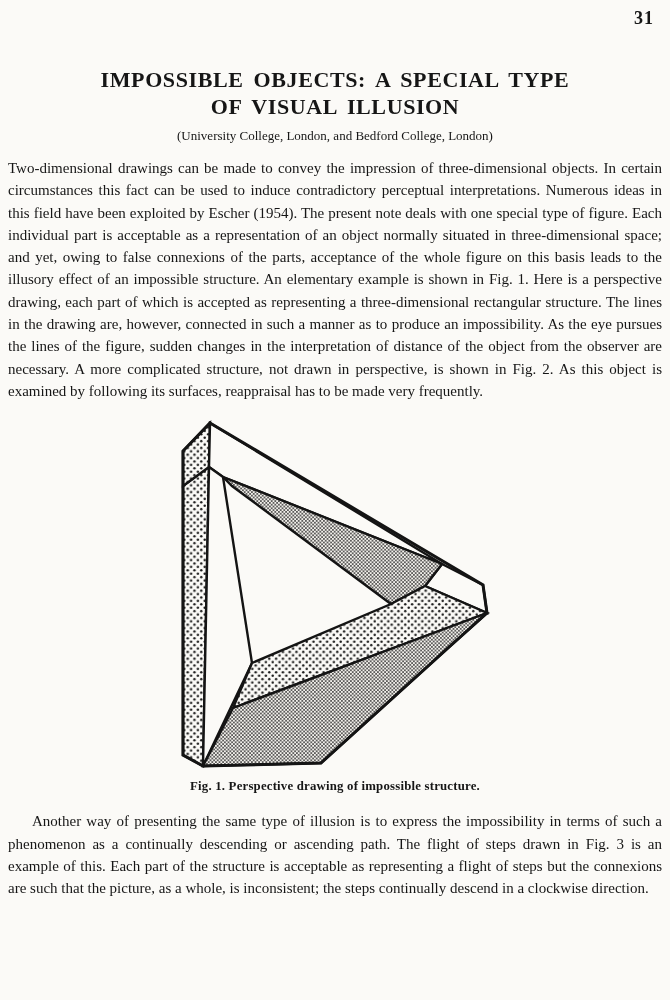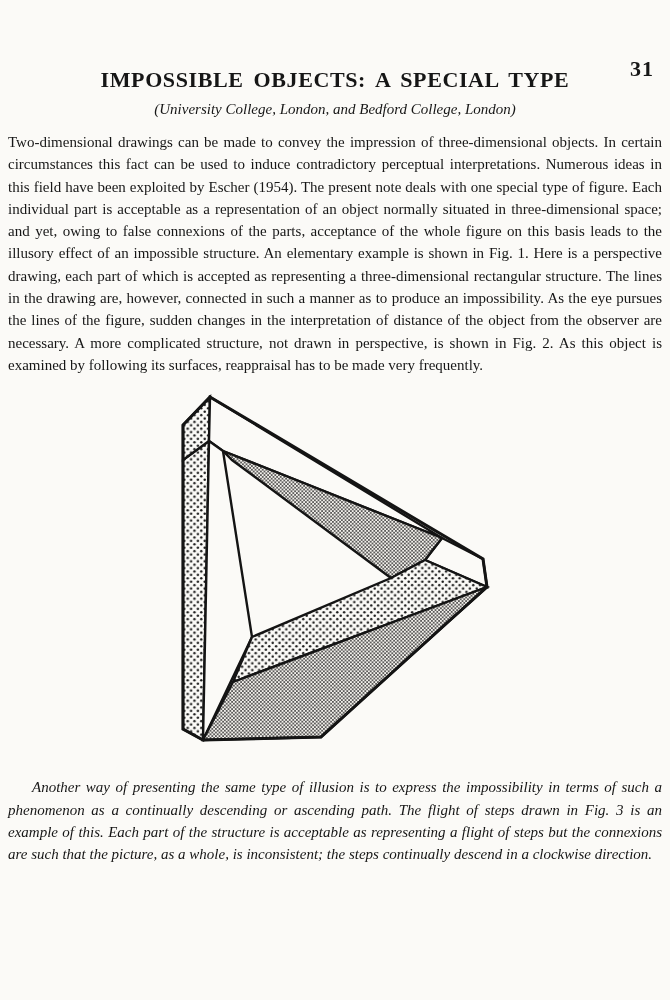--- a/index.html
+++ b/index.html
@@ -11,21 +11,21 @@
   .page{
     position:relative;
     width:670px;height:1000px;
     margin:0 auto;
     background:var(--paper);
     color:var(--ink);
     overflow:hidden;
   }
   .pagenum{
     position:absolute;top:8px;right:16px;
-    font-weight:bold;font-size:22px;letter-spacing:1px;margin-top:48px;
+    font-weight:bold;font-size:18px;letter-spacing:1px;
   }
   .title{
     margin:66px 30px 0;
     text-align:center;
     font-weight:bold;
     font-size:22px;
     line-height:27px;
     letter-spacing:0.6px;
     word-spacing:4px;
   }
@@ -33,30 +33,29 @@
     margin-top:21px;
     text-align:center;
     font-size:15px;
     font-variant:small-caps;
     letter-spacing:0.6px;
     word-spacing:2px;
   }
   .affiliation{
     margin-top:8px;
     text-align:center;
-    font-style:italic;
-    font-size:15px;
+    font-size:13px;
   }
   .bodytext{
     margin:13px 8px 0;
     font-size:15px;
     line-height:22.3px;
     text-align:justify;
   }
-  .para2{ text-indent:24px; margin-top:26px;font-style:italic; }
+  .para2{ text-indent:24px; margin-top:16px; }
   .figure-wrap{
     height:366px;
     margin-top:8px;
     display:flex;
     justify-content:center;
     align-items:flex-start;
   }
   .figure-wrap svg{ display:block; }
   .caption{
     margin-top:3px;
@@ -68,20 +67,21 @@
 </style>
 </head>
 <body>
 
 <div class="page">
 
   <div class="pagenum">31</div>
 
   <div class="title">
     <div>IMPOSSIBLE OBJECTS: A SPECIAL TYPE</div>
+    <div>OF VISUAL ILLUSION</div>
   </div>
 
 
   <div class="affiliation">(University College, London, and Bedford College, London)</div>
 
   <div class="bodytext para1">Two-dimensional drawings can be made to convey the impression of three-dimensional objects.  In certain circumstances this fact can be used to induce contradictory perceptual interpretations.  Numerous ideas in this field have been exploited by Escher (1954). The present note deals with one special type of figure.  Each individual part is acceptable as a representation of an object normally situated in three-dimensional space; and yet, owing to false connexions of the parts, acceptance of the whole figure on this basis leads to the illusory effect of an impossible structure.  An elementary example is shown in Fig. 1.  Here is a perspective drawing, each part of which is accepted as representing a three-dimensional rectangular structure. The lines in the drawing are, however, connected in such a manner as to produce an impossibility.  As the eye pursues the lines of the figure, sudden changes in the interpretation of distance of the object from the observer are necessary.  A more complicated structure, not drawn in perspective, is shown in Fig. 2.  As this object is examined by following its surfaces, reappraisal has to be made very frequently.</div>
 
   <div class="figure-wrap">
     <svg id="fig1" width="336" height="368" xmlns="http://www.w3.org/2000/svg" viewBox="168 484 336 368">
       <defs>
@@ -103,16 +103,17 @@
           <polygon points="443,638 484,659 488,687 426,660" fill="#fbfaf7" stroke="#141414" stroke-width="2.4" stroke-linejoin="miter"></polygon>
           <polygon points="224,551 443,638 426,660 392,678 233,560" fill="url(#dots-dense)" stroke="#141414" stroke-width="2.4" stroke-linejoin="miter"></polygon>
           <polygon points="210,541 224,551 253,737 204,840" fill="#fbfaf7" stroke="#141414" stroke-width="2.4" stroke-linejoin="miter"></polygon>
           <polygon points="253,737 392,678 426,660 488,687 234,782" fill="url(#dots-sparse)" stroke="#141414" stroke-width="2.4" stroke-linejoin="miter"></polygon>
           <polygon points="234,782 488,687 449,722 322,837 204,840" fill="url(#dots-dense)" stroke="#141414" stroke-width="2.4" stroke-linejoin="miter"></polygon>
           <polygon points="211,497 484,659 488,687 449,722 322,837 204,840 184,829 184,525" fill="none" stroke="#141414" stroke-width="3" stroke-linejoin="miter"></polygon>
         </g>
     </svg>
   </div>
 
+  <div class="caption">Fig. 1.  Perspective drawing of impossible structure.</div>
 
   <div class="bodytext para2">Another way of presenting the same type of illusion is to express the impossibility in terms of such a phenomenon as a continually descending or ascending path. The flight of steps drawn in Fig. 3 is an example of this.  Each part of the structure is acceptable as representing a flight of steps but the connexions are such that the picture, as a whole, is inconsistent; the steps continually descend in a clockwise direction.</div>
 
 </div>
 
 </body></html>

